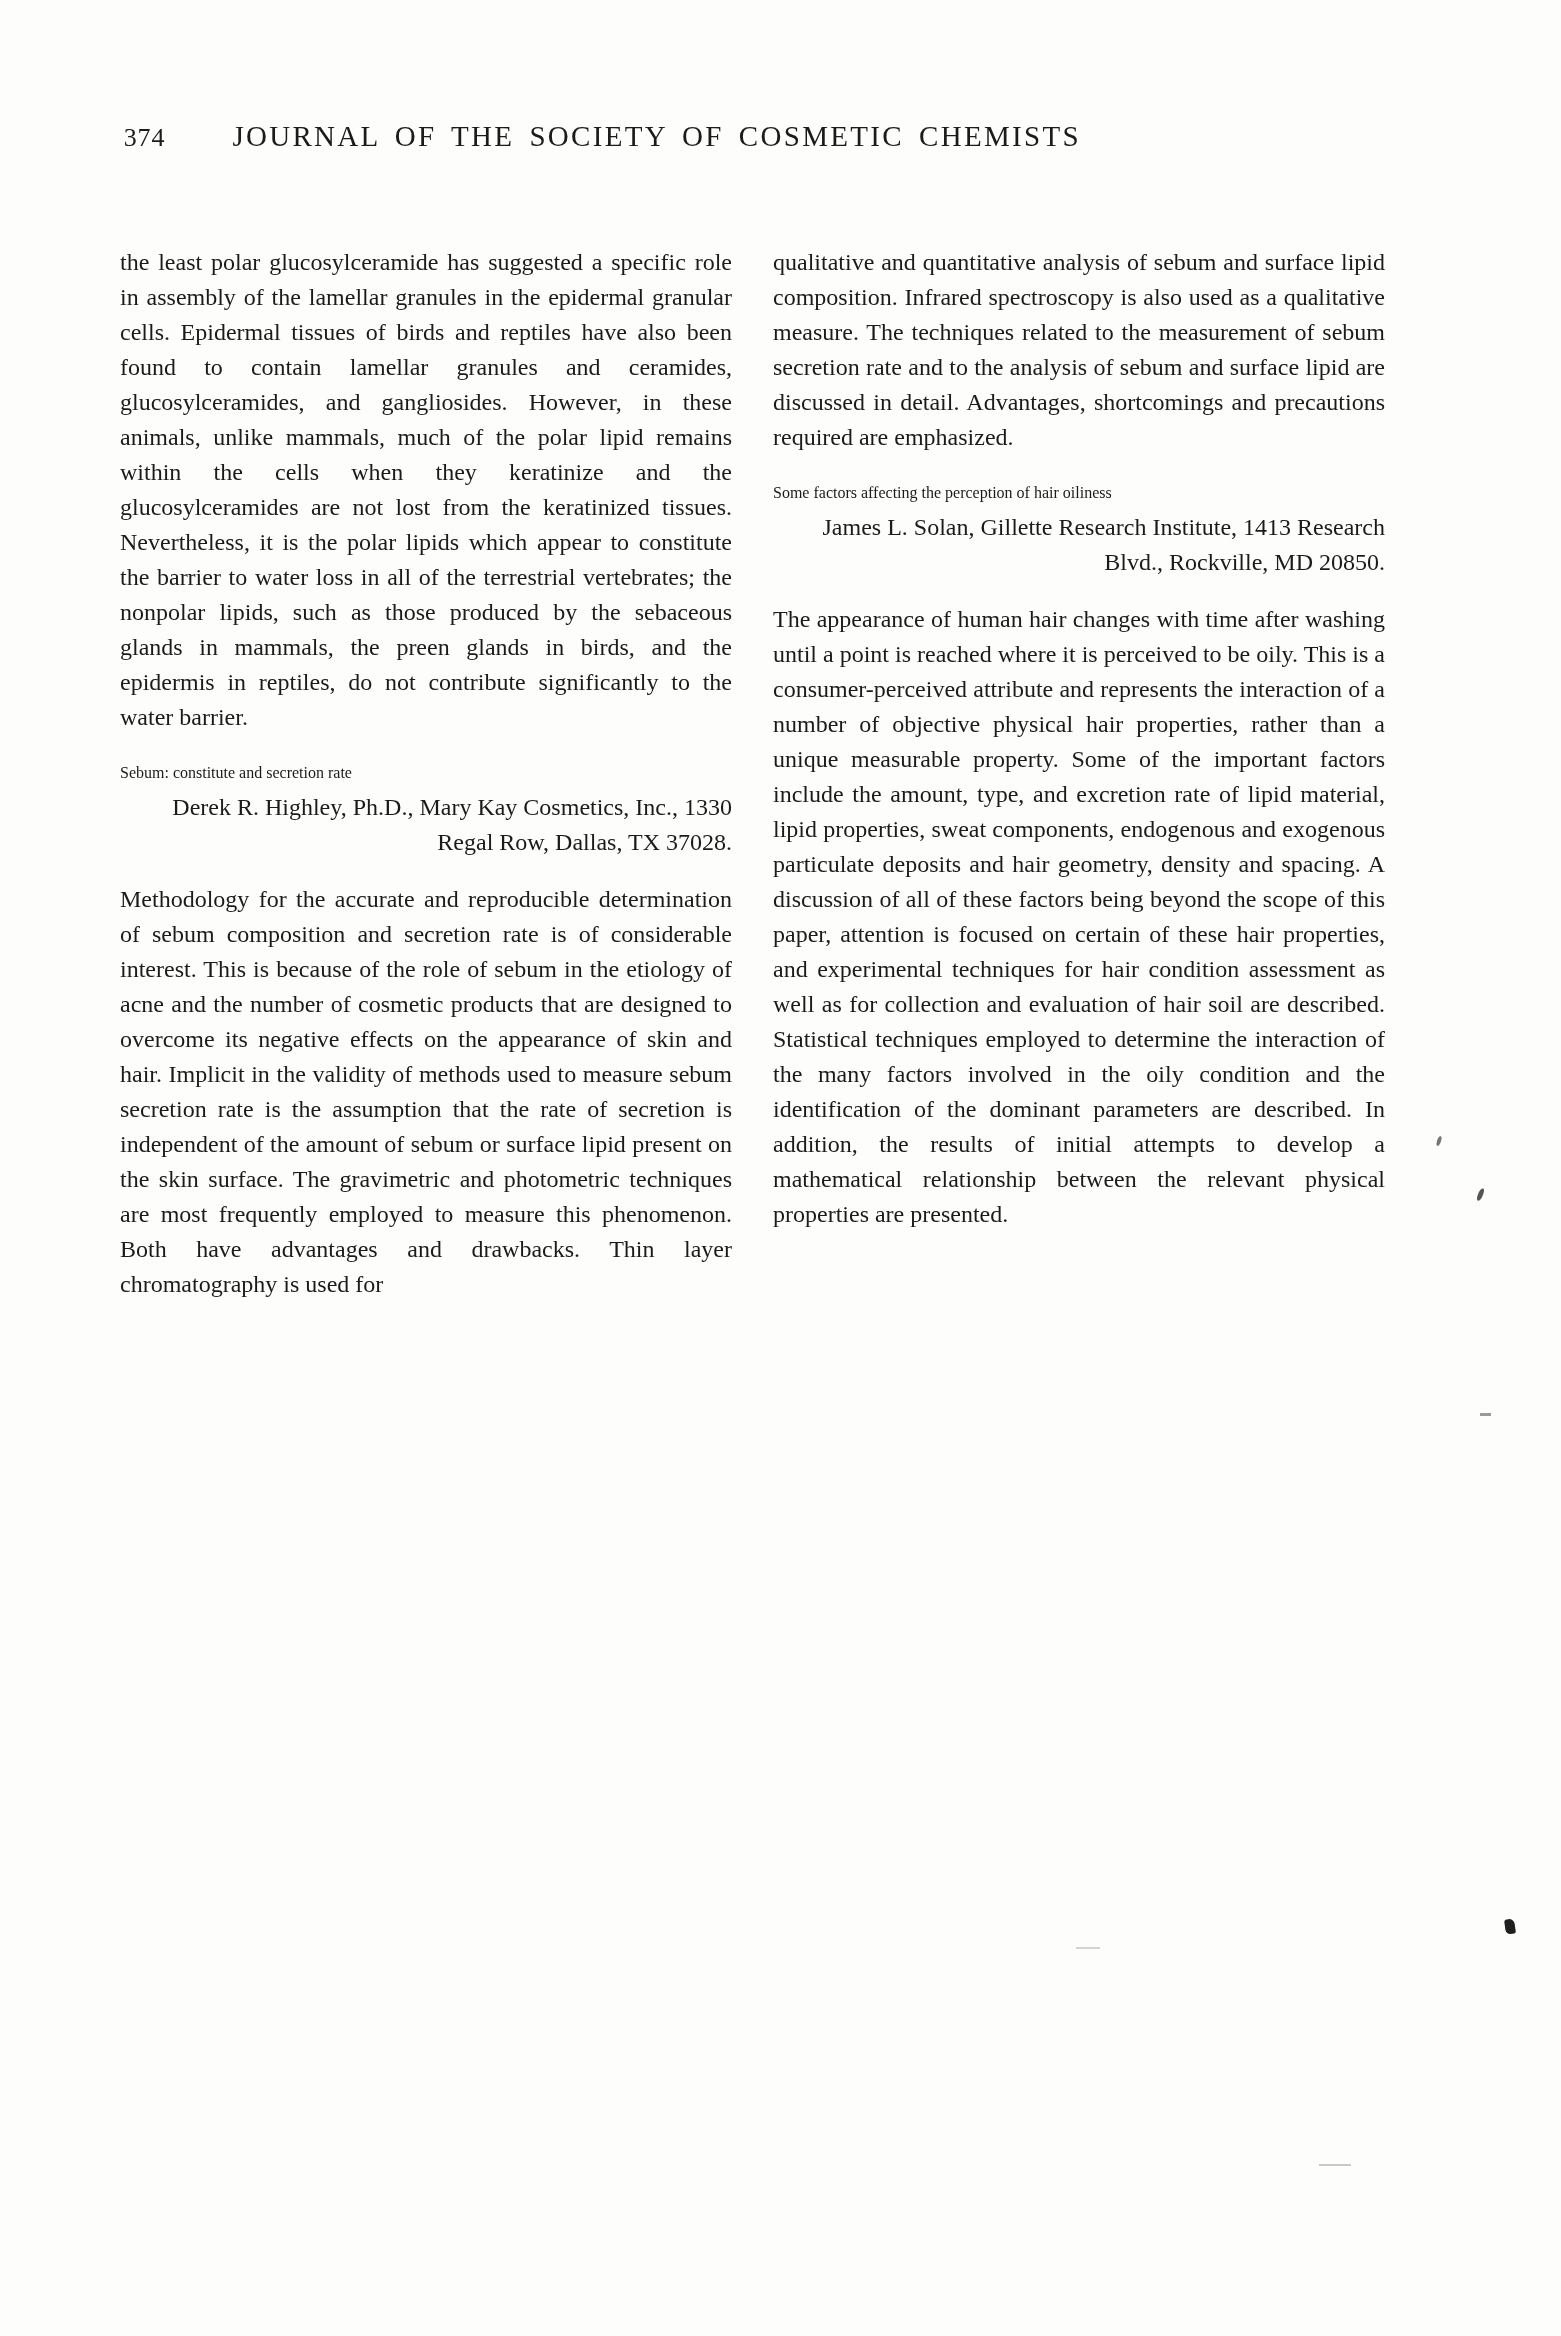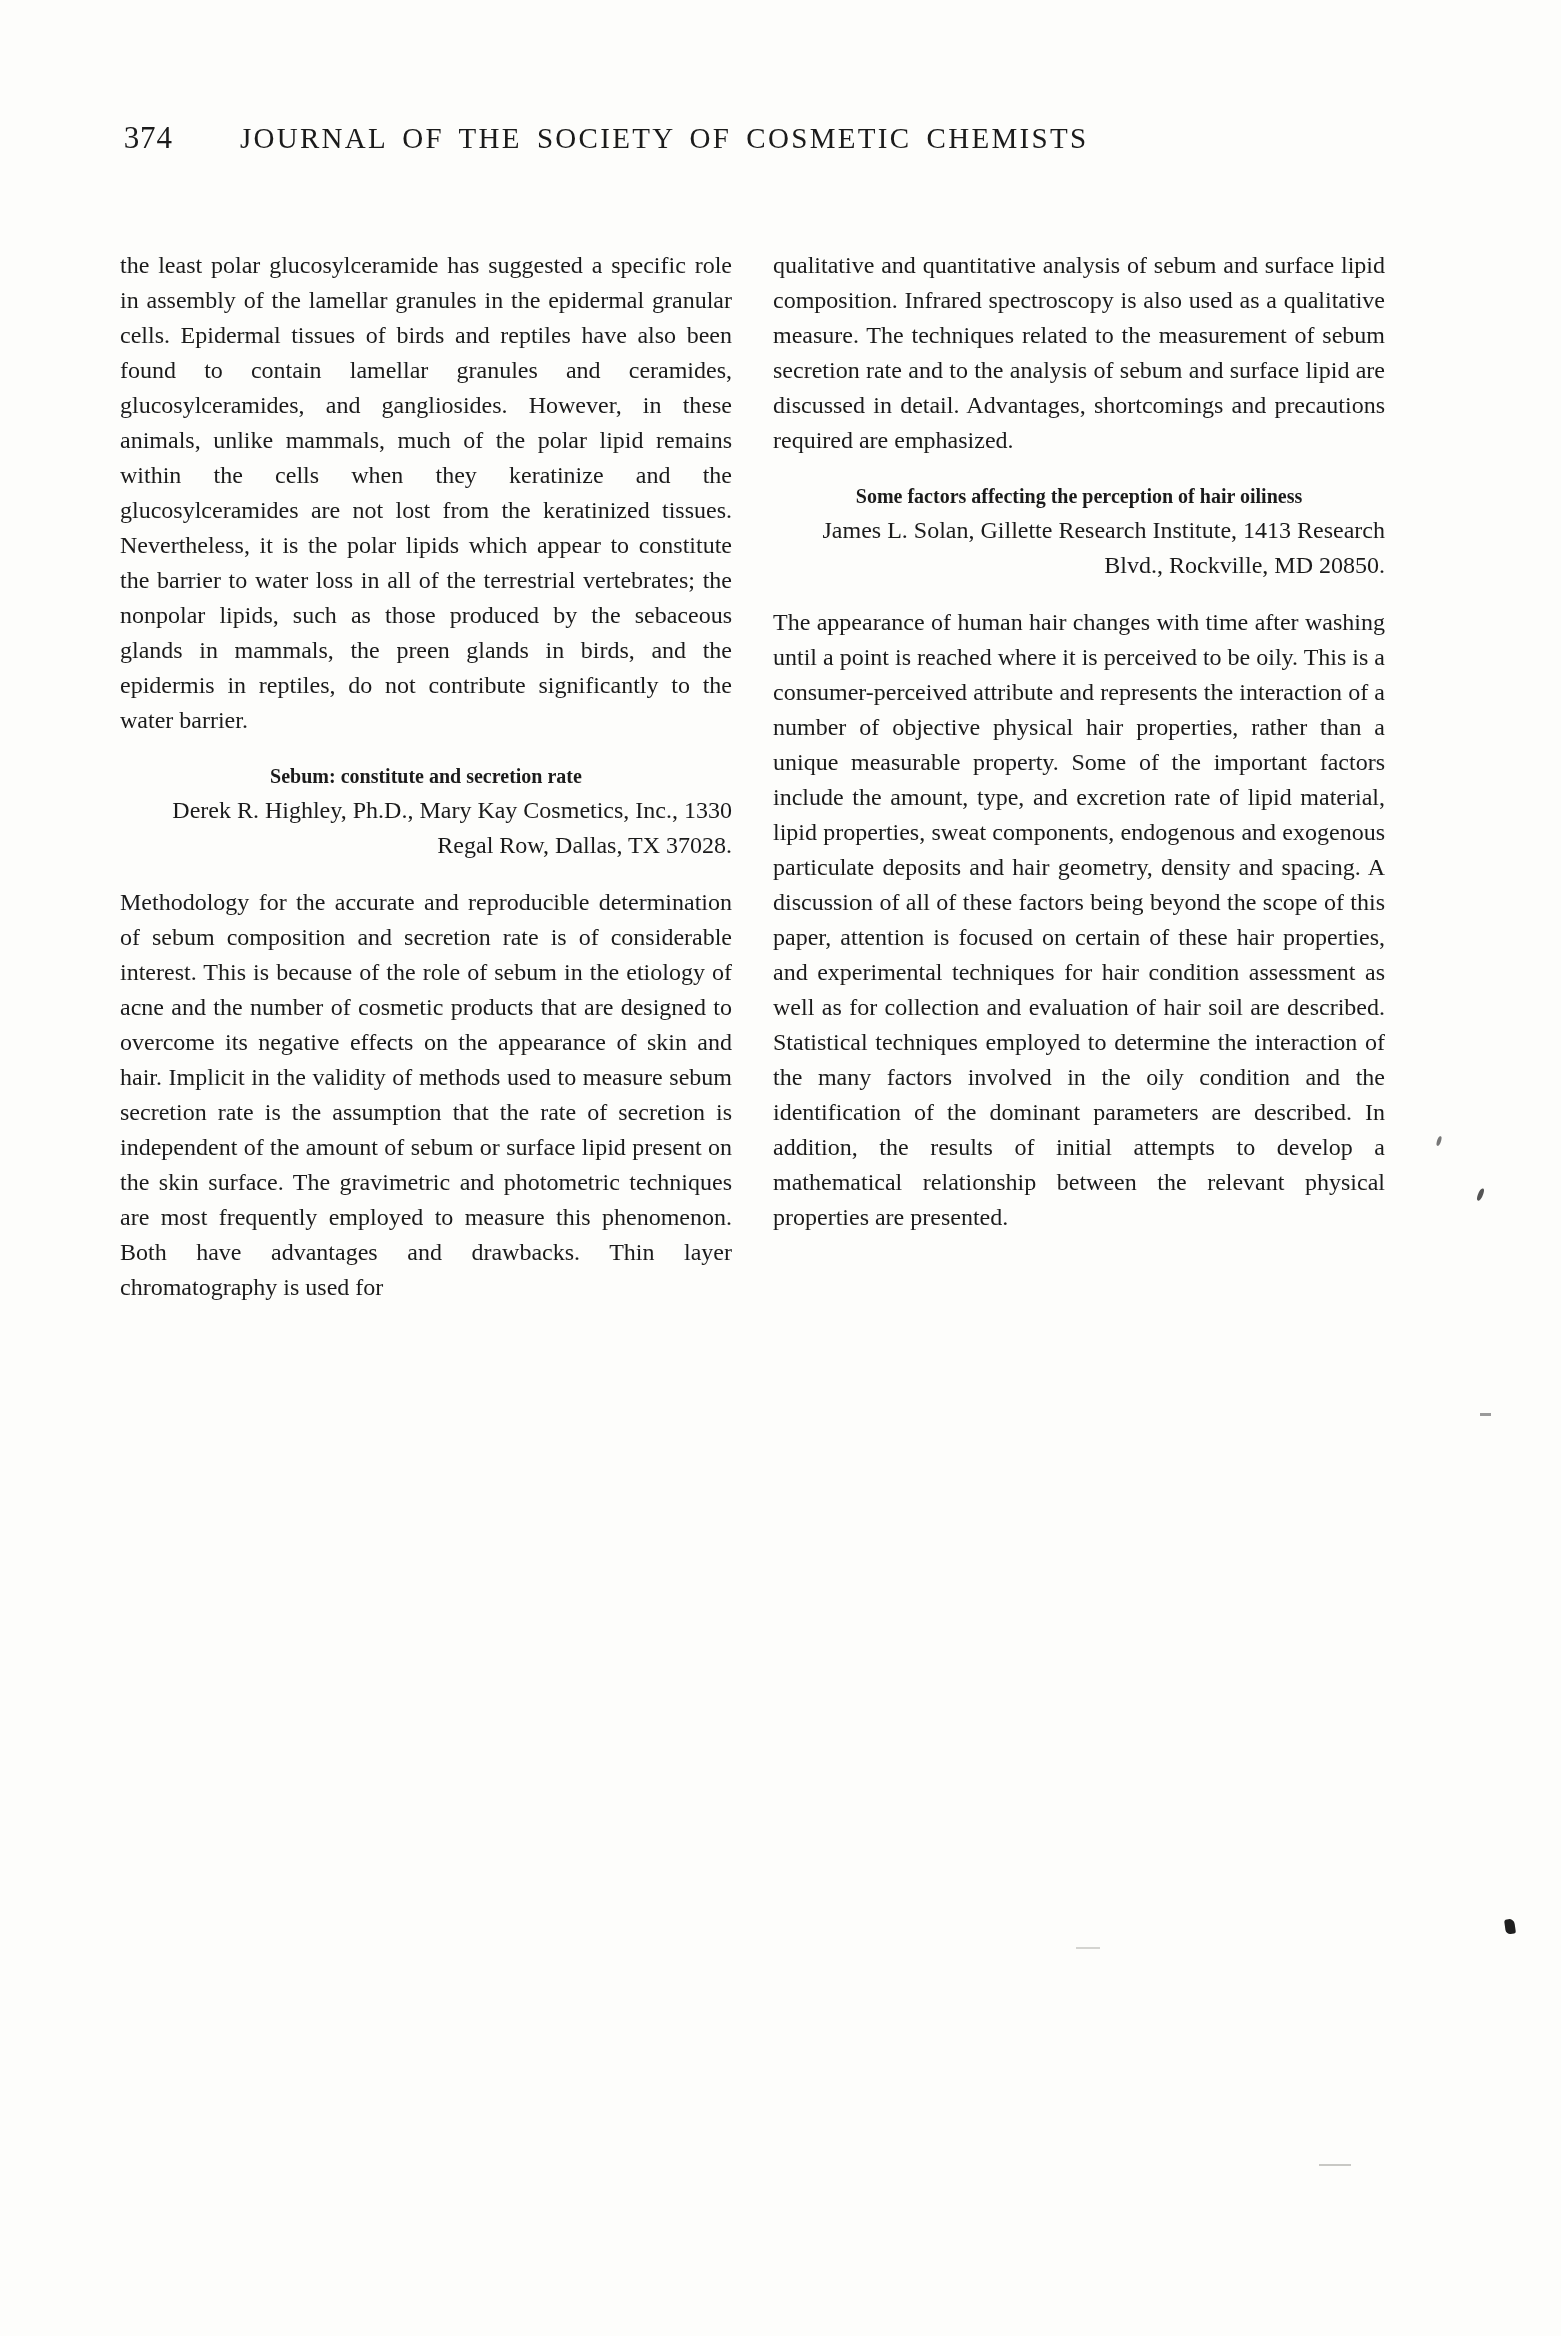--- a/index.html
+++ b/index.html
@@ -21,21 +21,21 @@
     height: 100%;
     box-sizing: border-box;
     padding: 120px 122px 0 120px;
   }
   .page-header {
     display: flex;
     align-items: baseline;
     margin-left: 3.7px;
   }
   .page-number {
-    font-size: 31px;
+    font-size: 26px;
     letter-spacing: 0.9px;
   }
   .journal-title {
     font-size: 29px;
     font-weight: 400;
     letter-spacing: 2.3px;
     margin: 0 0 0 67px;
     word-spacing: 5.6px;
   }
   .columns {
@@ -47,25 +47,25 @@
     text-align: justify;
   }
   .column {
     width: 612px;
     flex: 0 0 612px;
   }
   .column p {
     margin: 0 0 20.6px 0;
   }
   .abstract-title {
-    font-size: 20px;
+    font-size: 16px;
     line-height: 34px;
-    font-weight: 700;
+    font-weight: 400;
     margin: 13px 0 0 0;
-    text-align: center;
+    text-align: left;
   }
   .abstract-authors {
     margin: 0 0 22.5px 0 !important;
     text-align: right;
   }
   
   .artifact {
     position: absolute;
     background: #3a3a3a;
   }

